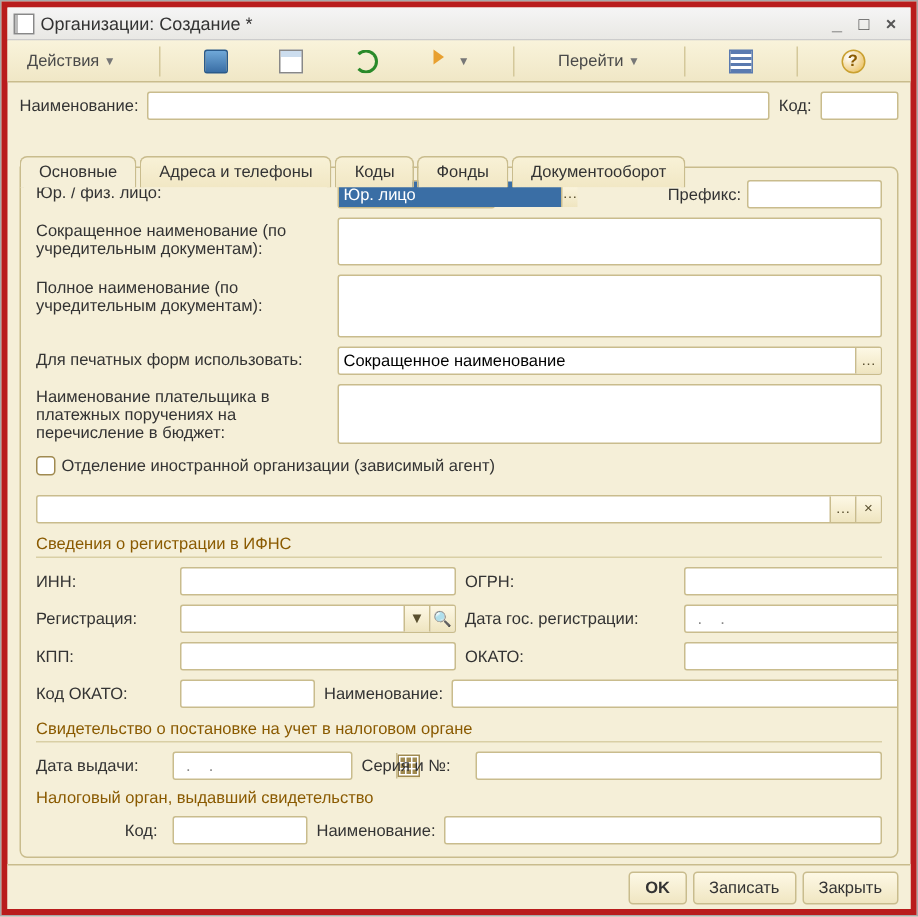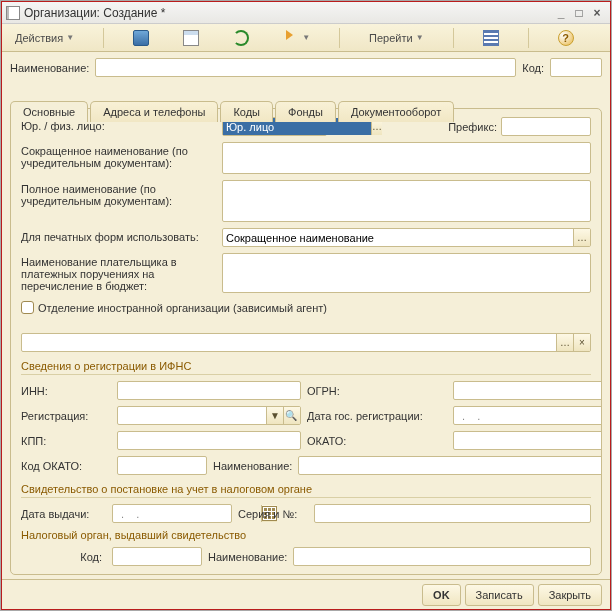--- a/index.html
+++ b/index.html
@@ -10,21 +10,21 @@
     width: 612px;
     height: 611px;
     overflow: hidden;
     color: #333;
   }
   .window {
     width: 610px;
     height: 609px;
     margin: 1px;
     background: #f5efd8;
-    border: 1px solid #b91c1c;
+    border: 4px solid #b91c1c;
     display: flex;
     flex-direction: column;
   }
   .titlebar {
     height: 22px;
     background: linear-gradient(#f5f5f5,#e9e8e4);
     border-bottom: 1px solid #ccc;
     display: flex;
     align-items: center;
     padding: 0 4px;

